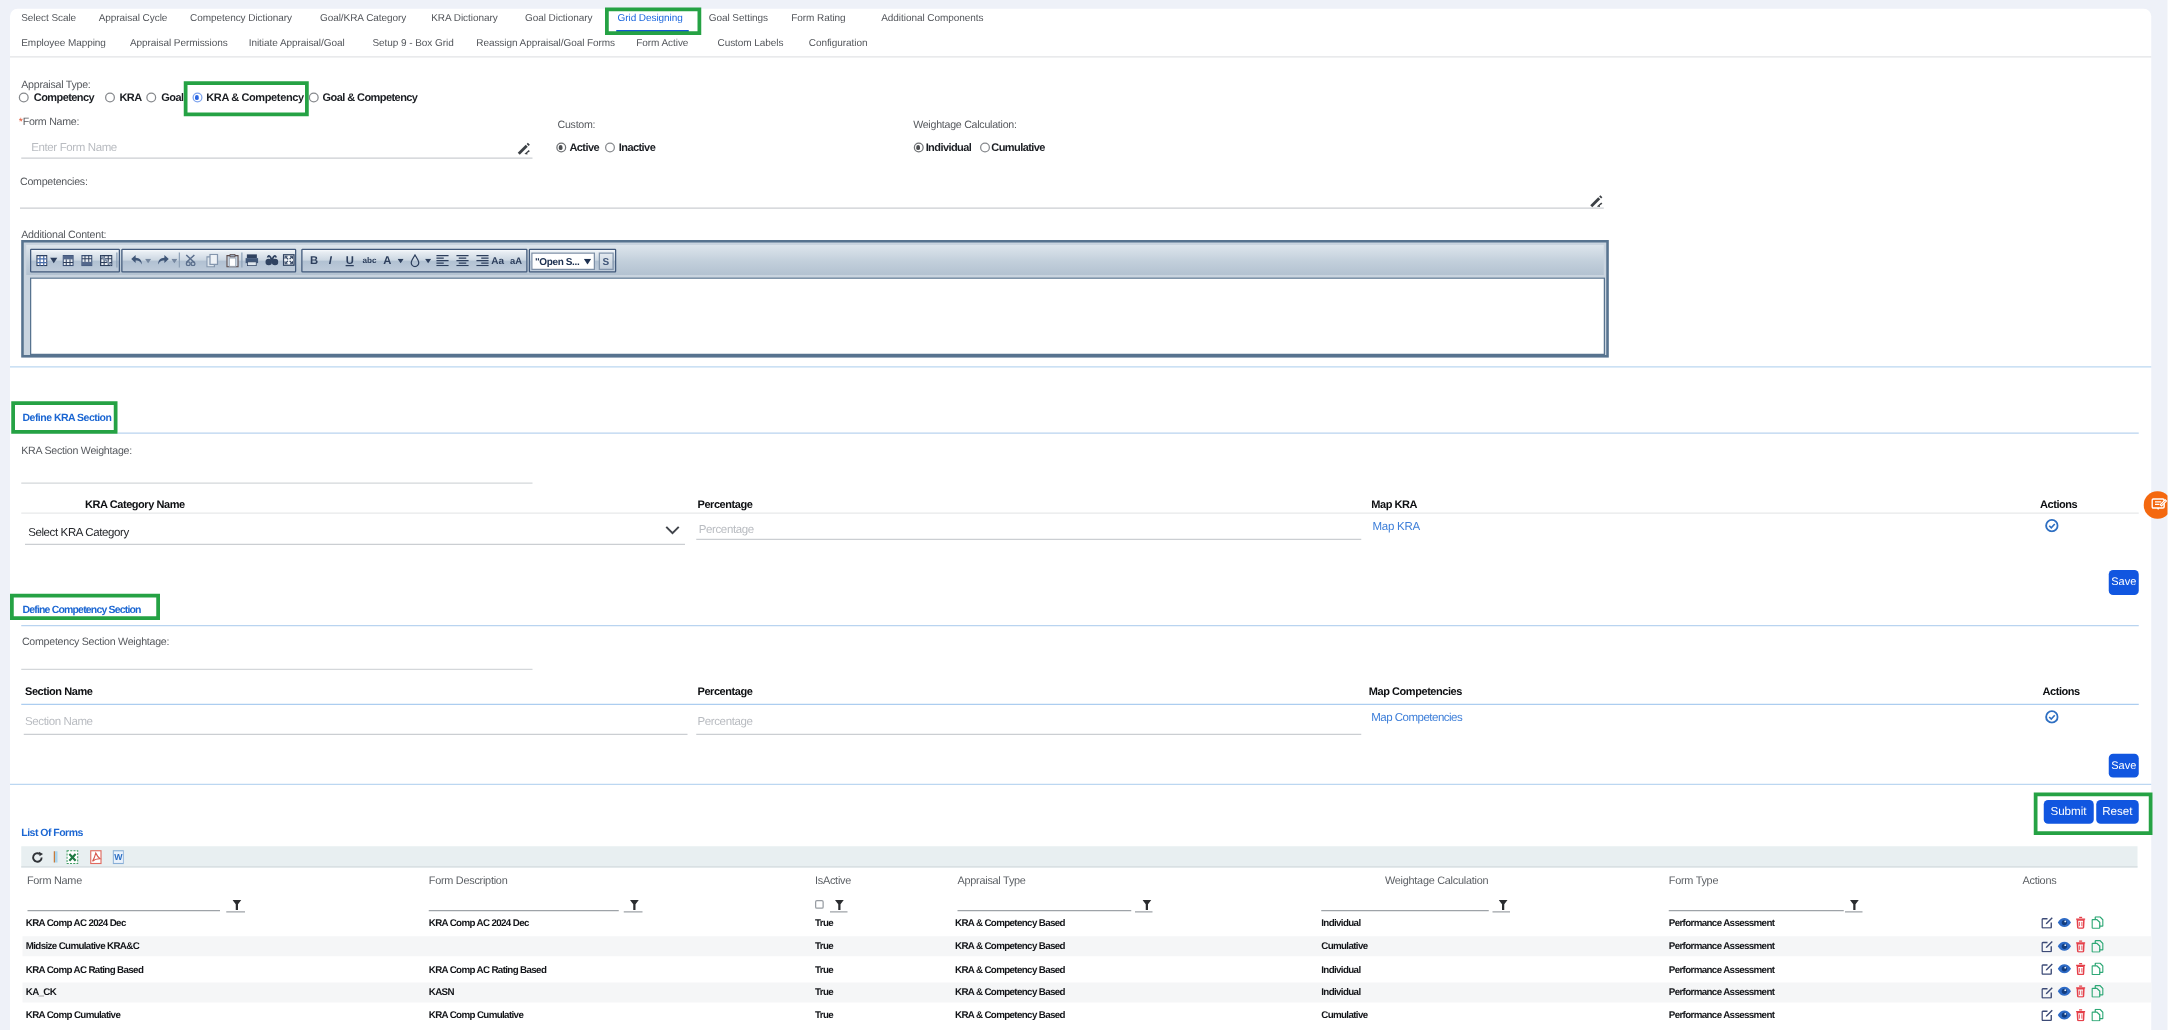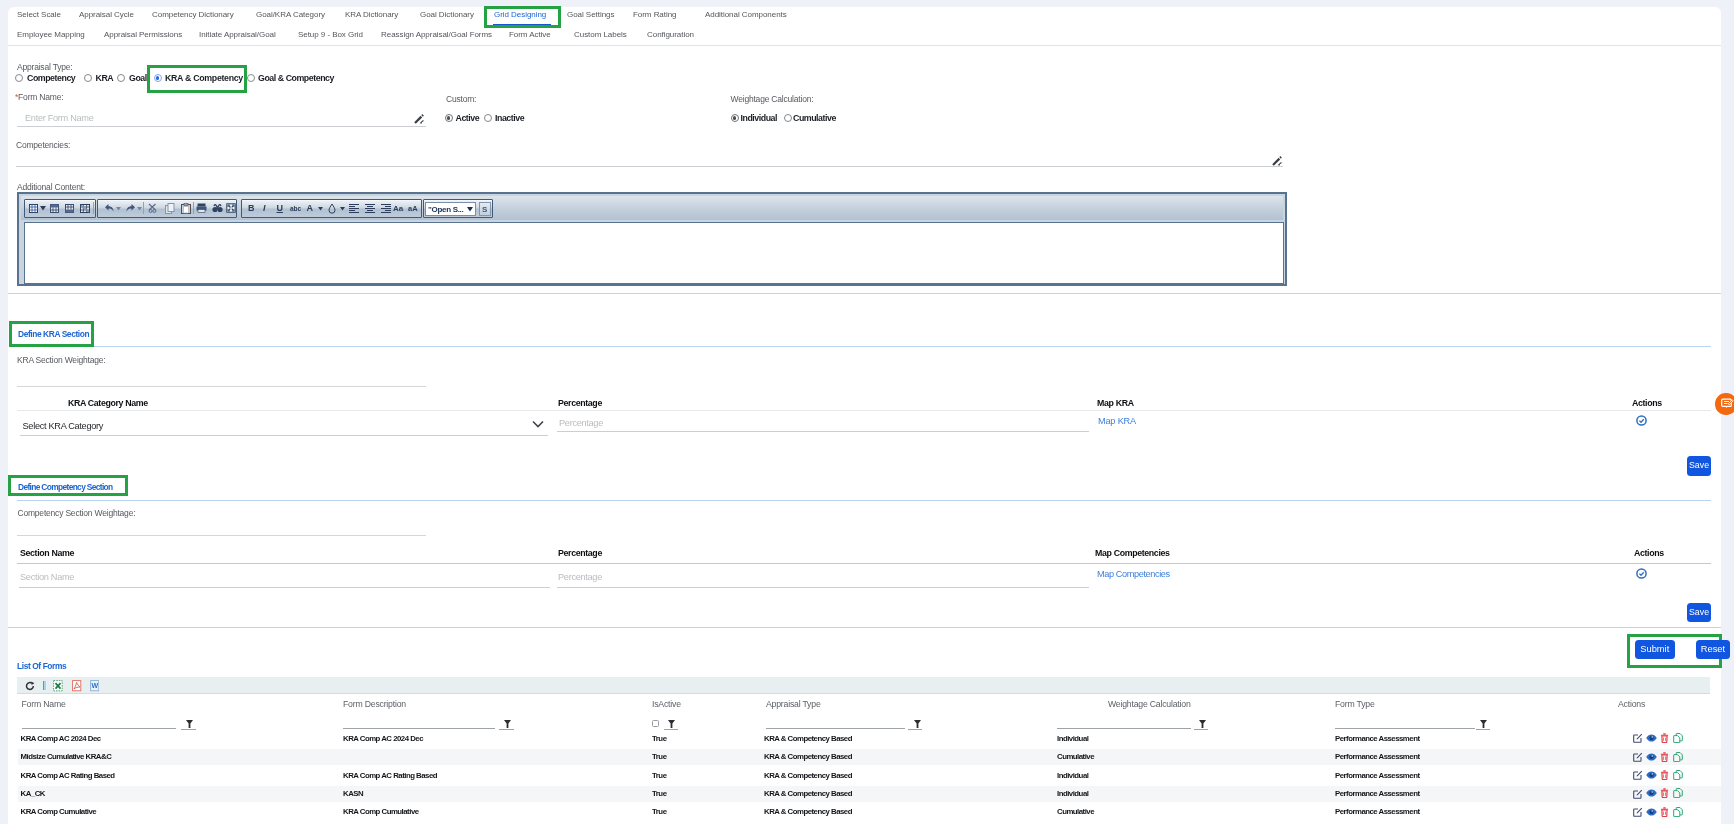--- a/index.html
+++ b/index.html
@@ -262,21 +262,21 @@
       <circle cx="5.5" cy="5.5" r="4.6" fill="none" stroke="#2e6fc2" stroke-width="1.5"></circle>
       <path d="M3.4 5.6 L5 7.2 L7.8 4.2" fill="none" stroke="#2e6fc2" stroke-width="1.3"></path>
     </svg>
 <div class="btn" style="left:1687px;top:603px;width:24px;height:19px;font-size:8.8px;line-height:19px;">Save</div>
 <div class="bl" style="left:8px;top:627px;width:1713px;background:#bcd7f1;"></div>
 </div>
 
 <div id="list">
 <div class="gbox" style="left:1627px;top:634px;width:94.5px;height:34px;"></div>
 <div class="btn" style="left:1635px;top:640px;width:39.6px;height:19.4px;font-size:9.3px;line-height:19.4px;">Submit</div>
-<div class="btn" style="left:1677px;top:640px;width:33.8px;height:19.4px;font-size:9.3px;line-height:19.4px;margin-left:19px;">Reset</div>
+<div class="btn" style="left:1677px;top:640px;width:33.8px;height:19.4px;font-size:9.3px;line-height:19.4px;">Reset</div>
 
 <span class="stab" style="left:17px;top:661.5px;">List Of Forms</span>
 <div class="ab" style="left:17px;top:677px;width:1693px;height:17px;background:#e8eff1;border-bottom:1px solid #d3dbde;"></div>
 <svg class="ab" style="left:24.5px;top:680.5px;" width="10" height="10" viewBox="0 0 10 10">
       <path d="M8.3 5 A3.4 3.4 0 1 1 6.8 2.2" fill="none" stroke="#2f3237" stroke-width="1.5"></path>
       <path d="M6.2 0.4 L9.4 2.2 L6.6 4 Z" fill="#2f3237"></path>
     </svg>
 <div class="ab" style="left:42.6px;top:680.5px;width:1.7px;height:9.5px;background:#c77a3a;"></div>
 <div class="ab" style="left:44.3px;top:680.5px;width:1.7px;height:9.5px;background:#a8d4ee;"></div>
 <svg class="ab" style="left:52.6px;top:680px;" width="10" height="11.5">

